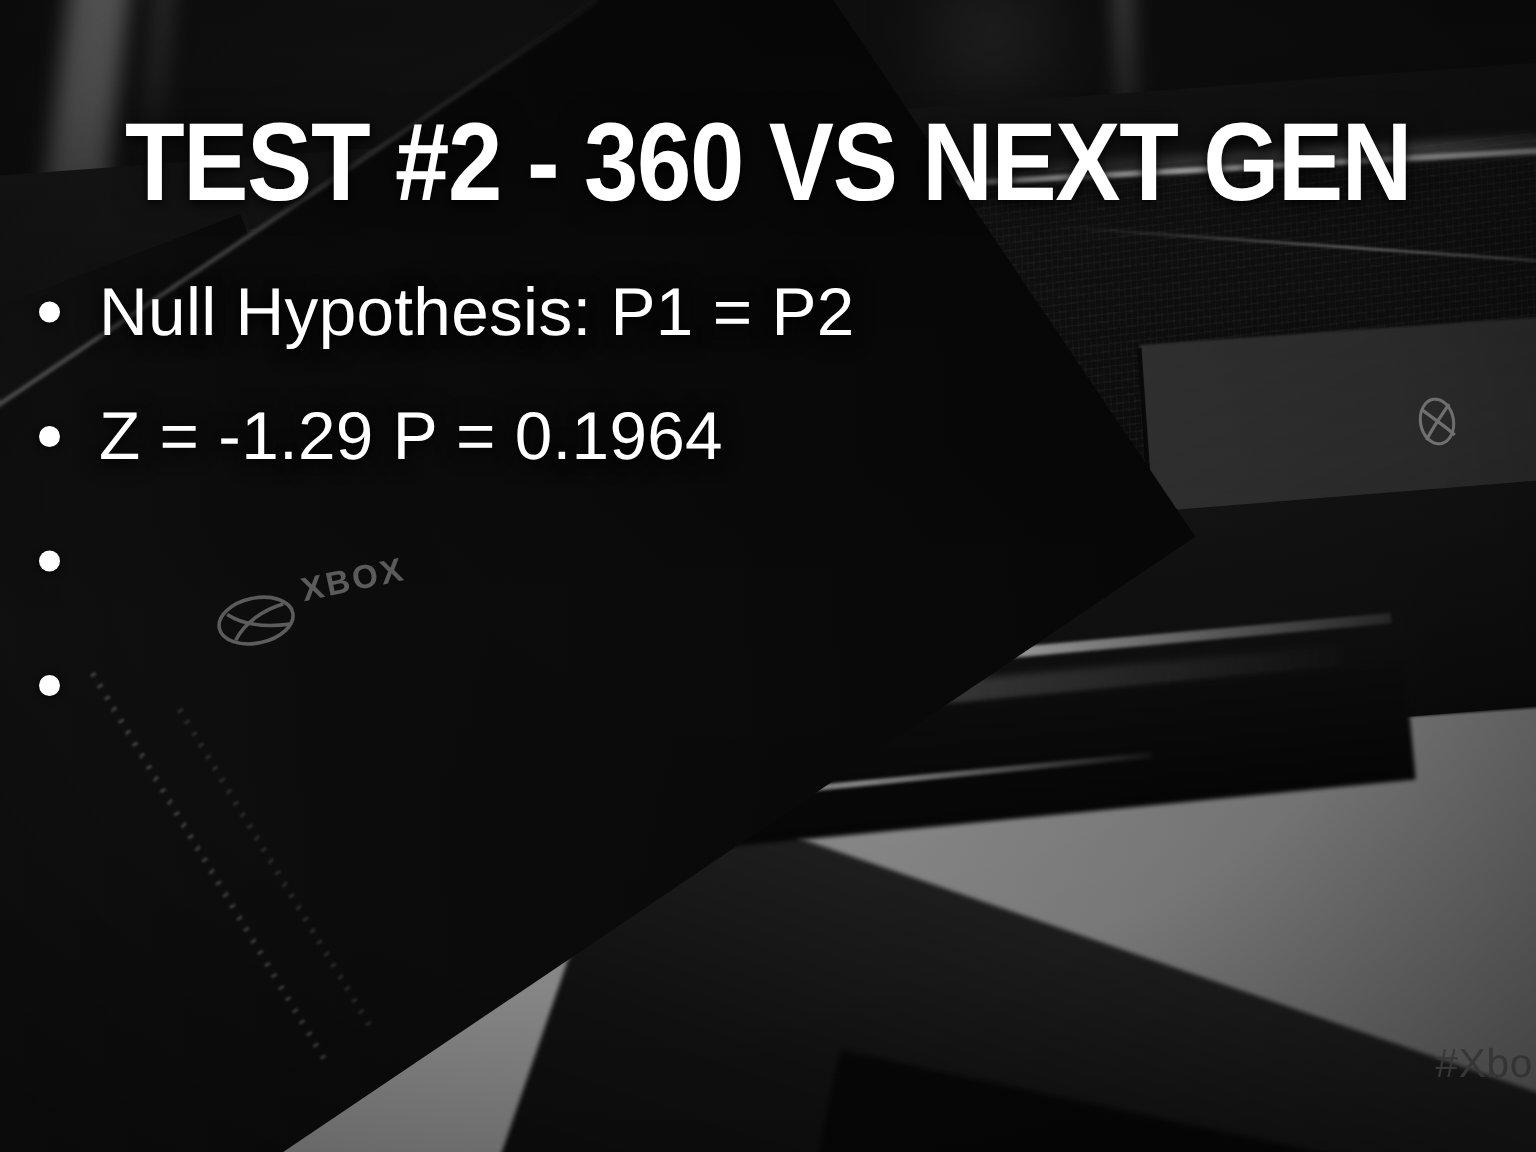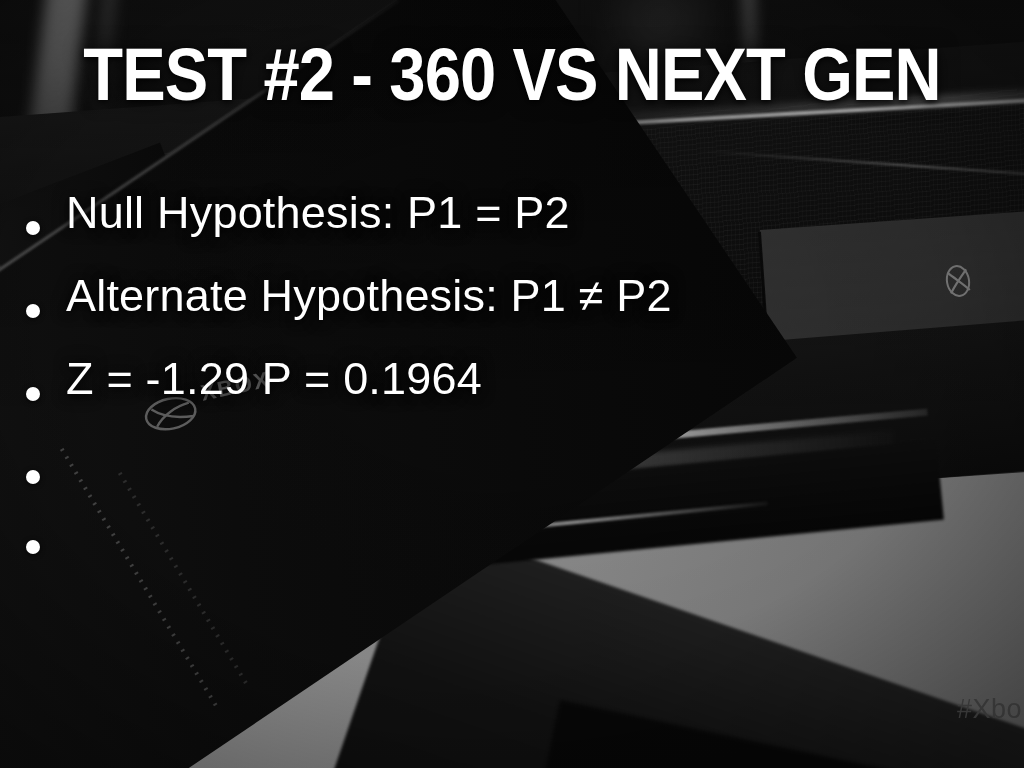--- a/index.html
+++ b/index.html
@@ -282,21 +282,21 @@
     background:radial-gradient(ellipse 760px 560px at 48% 42%, rgba(0,0,0,0) 0%, rgba(0,0,0,.10) 62%, rgba(0,0,0,.42) 100%);
     pointer-events:none;
   }
   .scrim {
     position:absolute; inset:0;
     background:linear-gradient(180deg, rgba(0,0,0,.30) 0%, rgba(0,0,0,.16) 30%, rgba(0,0,0,0) 58%);
     pointer-events:none;
   }
 
   
-  .content { position:absolute; inset:0; }
+  .content { position:absolute; inset:0;margin-top:33px; }
 
   .slide-title {
     position:absolute;
     left:0; right:0; top:38px;
     text-align:center;
     color:#ffffff;
     font-family:"Liberation Sans", sans-serif;
     font-size:74px;
     line-height:1;
     font-weight:bold;
@@ -307,21 +307,21 @@
   }
 
   .bullets {
     position:absolute;
     left:18px; top:152px;
     width:1000px;
   }
 
   .bullet-row {
     display:flex;
-    align-items:flex-end;
+    align-items:flex-start;
     height:83px;
   }
   .bullet-row.last { height:70px; }
 
   .bullet-dot {
     flex:0 0 auto;
     width:14px; height:14px;
     border-radius:50%;
     background:#ffffff;
     margin-top:16px;
@@ -416,24 +416,20 @@
 
     <h1 class="slide-title">TEST #2 - 360 VS NEXT GEN</h1>
 
     <div class="bullets">
 
       <div class="bullet-row">
         <span class="bullet-dot"></span>
         <span class="bullet-text">Null Hypothesis: P1 = P2</span>
       </div>
 
-      <div class="bullet-row">
-        <span class="bullet-dot"></span>
-        <span class="bullet-text">Alternate Hypothesis: P1 ≠ P2</span>
-      </div>
 
       <div class="bullet-row">
         <span class="bullet-dot"></span>
         <span class="bullet-text">Z = -1.29 P = 0.1964</span>
       </div>
 
       <div class="bullet-row">
         <span class="bullet-dot"></span>
       </div>
 

